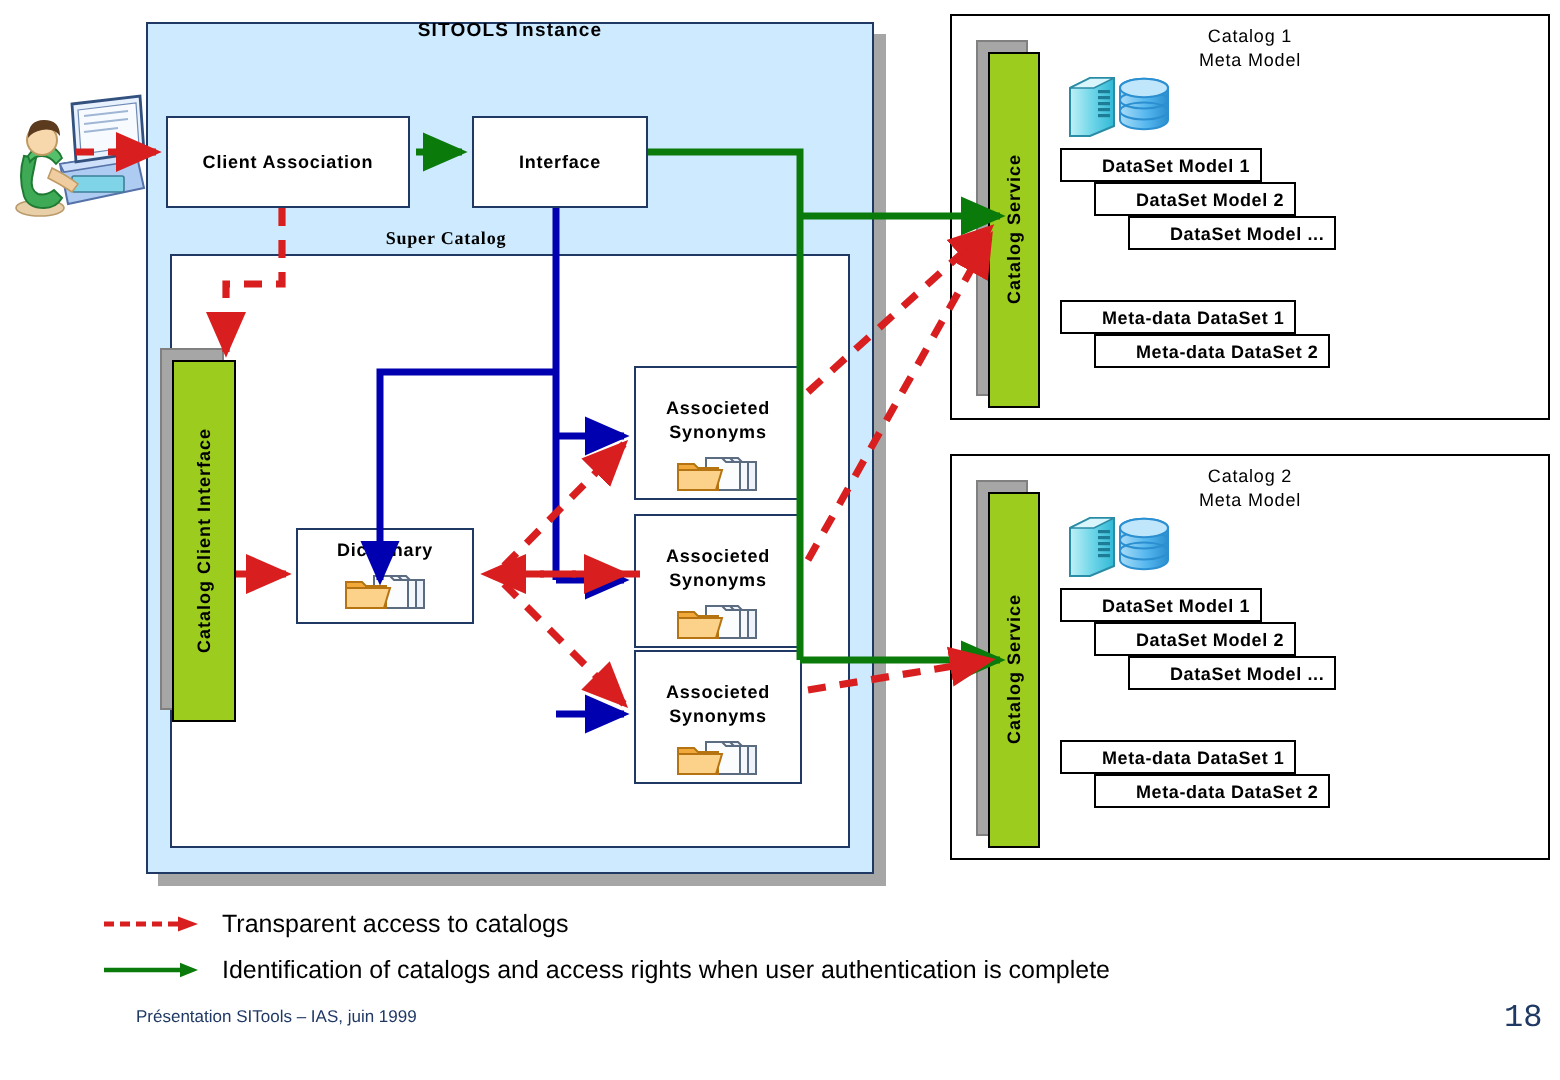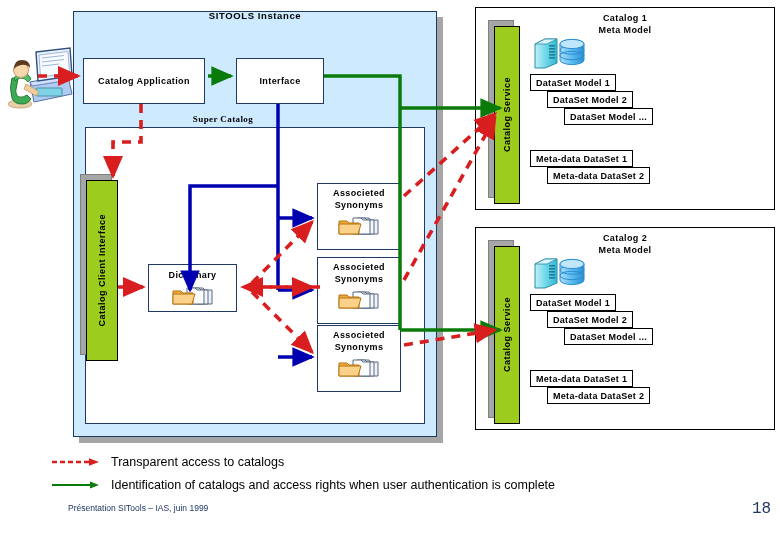--- a/index.html
+++ b/index.html
@@ -57,51 +57,51 @@
   }
   .greenbar-shadow{background:#a6a6a6;border:1px solid #808080;box-sizing:border-box;}
   .greenbar-text{
     writing-mode:vertical-rl;transform:rotate(180deg);
     font-size:9px;font-weight:bold;color:#000;letter-spacing:.5px;white-space:nowrap;
   }
   #cci-bar{left:86px;top:180px;width:32px;height:181px;}
   #cci-bar-shadow{left:80px;top:174px;width:32px;height:181px;}
 
   
-  .syn-box{width:84px;height:67px;padding-top:3px;}
+  .syn-box{width:84px;height:67px;padding-top:14px;}
   #syn1{left:317px;top:183px;}
   #syn2{left:317px;top:257px;}
   #syn3{left:317px;top:325px;}
   #dictionary{left:148px;top:264px;width:89px;height:48px;padding-top:4px;}
 
   .folder-icon{margin-top:4px;}
 
   
   .catalog-box{
     background:#ffffff;border:1px solid #000;box-sizing:border-box;
   }
   #catalog1{left:475px;top:7px;width:300px;height:203px;}
   #catalog2{left:475px;top:227px;width:300px;height:203px;}
   .catalog-title{
-    font-size:9px;font-weight:bold;text-align:center;color:#000;
+    font-size:9px;font-weight:normal;text-align:center;color:#000;
     line-height:12px;letter-spacing:.4px;
   }
   #catalog1-title{left:510px;top:12px;width:230px;}
   #catalog2-title{left:510px;top:232px;width:230px;}
 
   #cs1-bar{left:494px;top:26px;width:26px;height:178px;}
   #cs1-bar-shadow{left:488px;top:20px;width:26px;height:178px;}
   #cs2-bar{left:494px;top:246px;width:26px;height:178px;}
   #cs2-bar-shadow{left:488px;top:240px;width:26px;height:178px;}
 
   
   .cascade-box{
     background:#ffffff;border:1px solid #000;box-sizing:border-box;
     font-size:9px;font-weight:bold;color:#000;letter-spacing:.3px;
-    padding:2px 5px 2px 5px;white-space:nowrap;height:17px;line-height:13px;
+    padding:2px 5px 2px 20px;white-space:nowrap;height:17px;line-height:13px;
   }
 
   
   #legend{left:52px;top:450px;width:640px;}
   .legend-row{display:flex;align-items:center;height:23px;}
   .legend-text{
     font-size:12.5px;color:#000;margin-left:9px;font-family:"Liberation Sans",sans-serif;
   }
   #footer-text{
     left:68px;top:503px;font-size:8.5px;color:#1f3864;
@@ -117,21 +117,21 @@
 <div class="abs wbox-shadow" id="client-app-shadow"></div>
 <div class="abs wbox-shadow" id="repository-shadow"></div>
 
 <div class="abs" id="sitools-panel"></div>
 <div class="abs" id="sitools-title">SITOOLS Instance</div>
 
 <div class="abs" id="super-catalog"></div>
 <div class="abs" id="super-catalog-title">Super Catalog</div>
 
 <div class="abs wbox" id="client-app">
-  <div class="boxlabel">Catalog Application</div>
+  <div class="boxlabel">Client Association</div>
 </div>
 
 <div class="abs wbox" id="repository">
   <div class="boxlabel">Interface</div>
 </div>
 
 <div class="abs greenbar-shadow" id="cci-bar-shadow"></div>
 <div class="abs greenbar" id="cci-bar">
   <span class="greenbar-text">Catalog Client Interface</span>
 </div>

